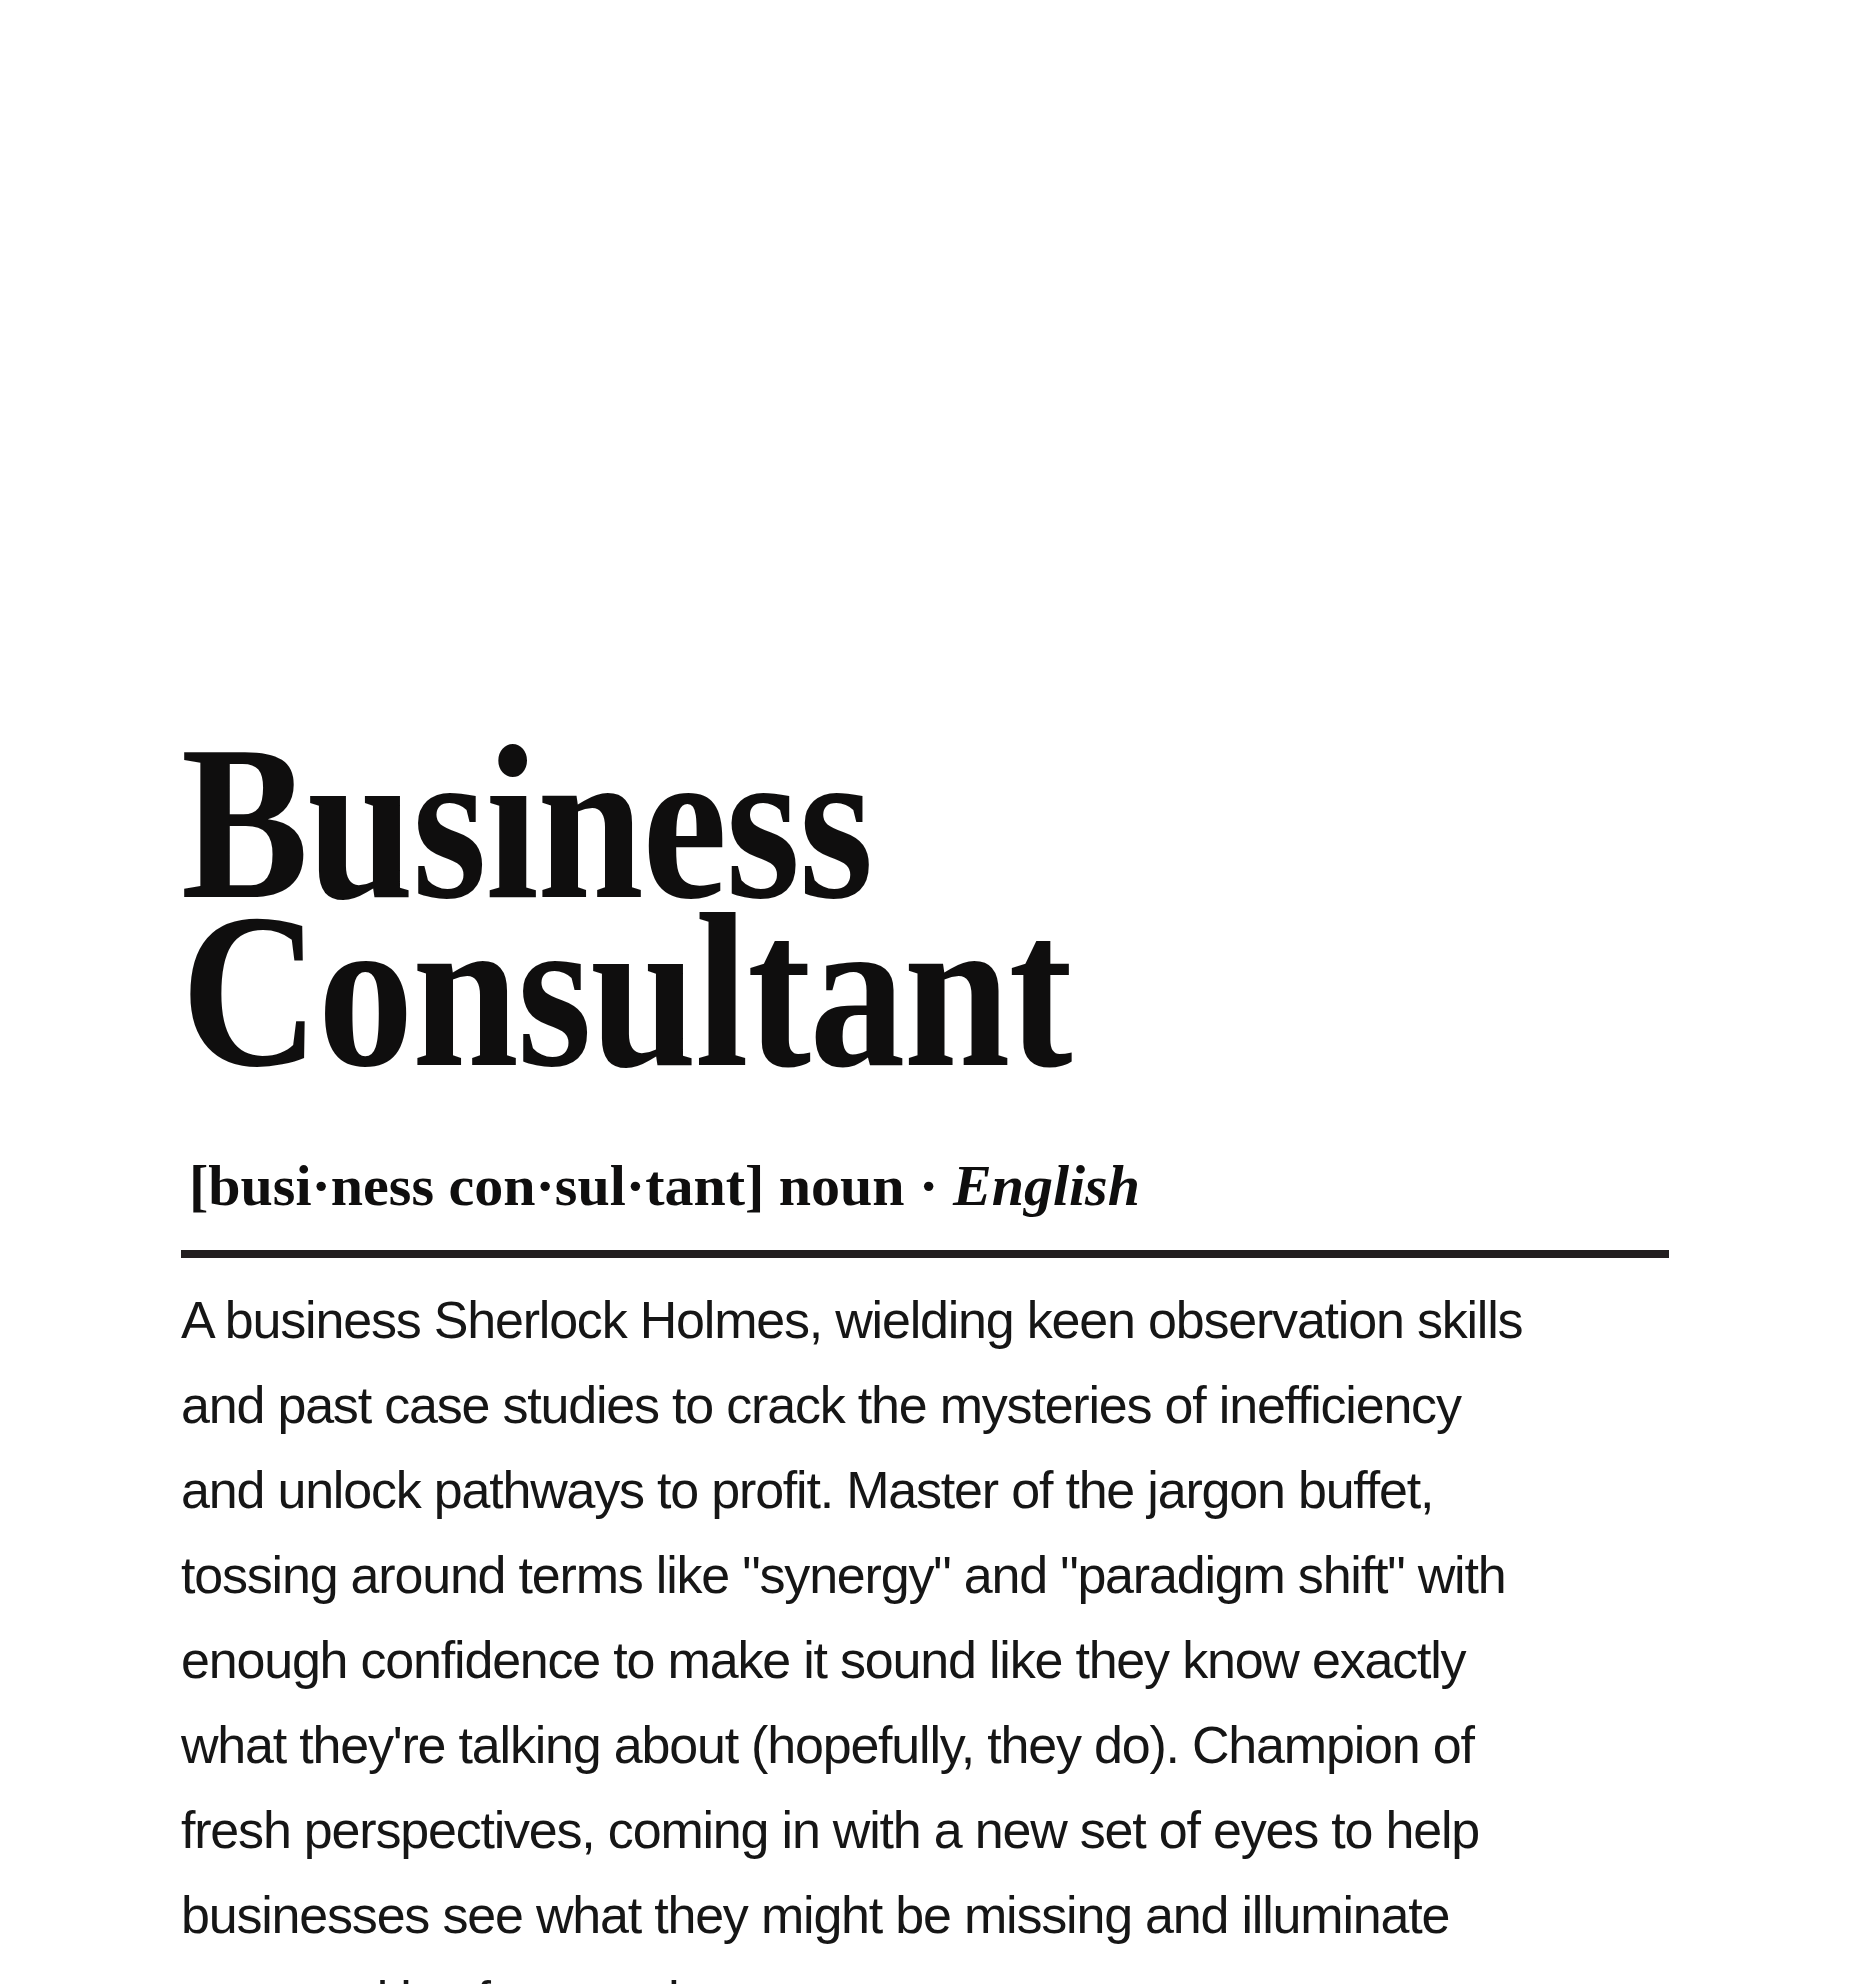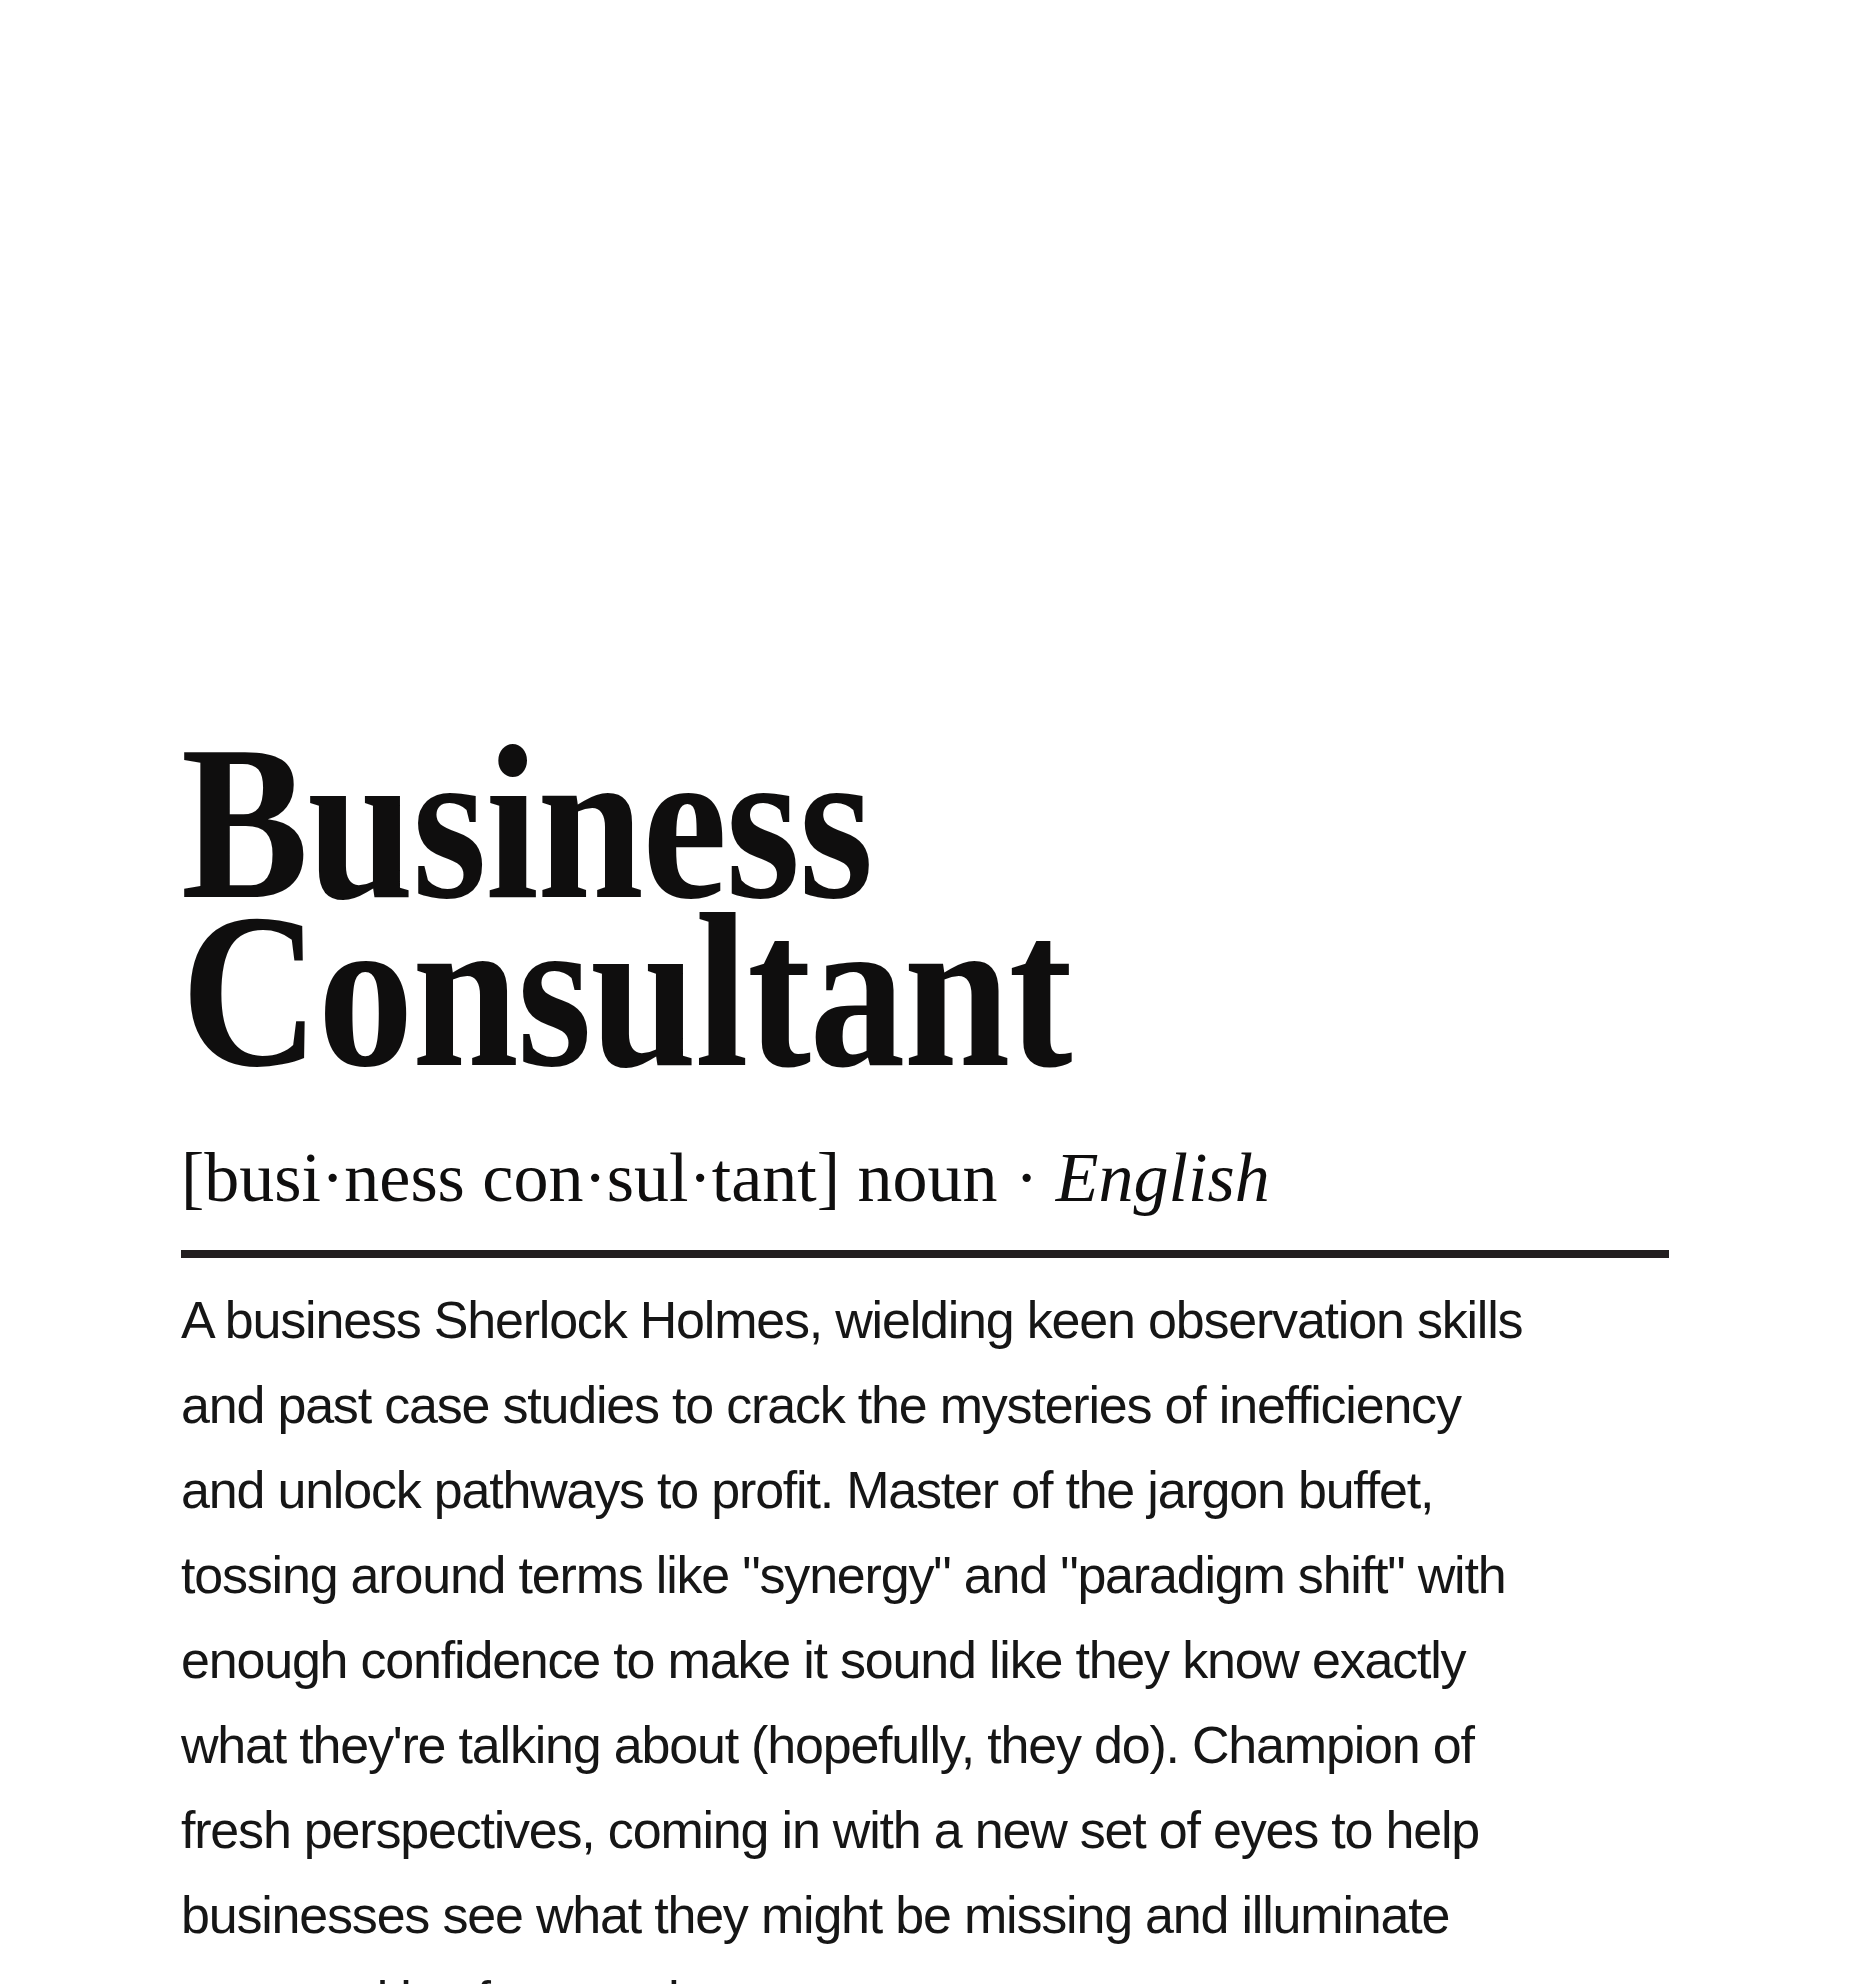--- a/index.html
+++ b/index.html
@@ -36,24 +36,24 @@
     letter-spacing:-1.6px;
     color:var(--title);
     white-space:pre-line;
     transform:scaleX(0.87);
     transform-origin:0 0;
   }
   .pron{
     position:absolute;
     left:0;
     top:1136px;
-    margin:0;
+    margin:8px;
     font-family:"Liberation Serif", serif;
-    font-weight:400;
-    font-size:70px;
+    font-weight:700;
+    font-size:58px;
     line-height:84px;
     color:var(--title);
     white-space:nowrap;
   }
   .pron-lang{
     font-style:italic;
   }
   .rule{
     position:absolute;
     left:0;

